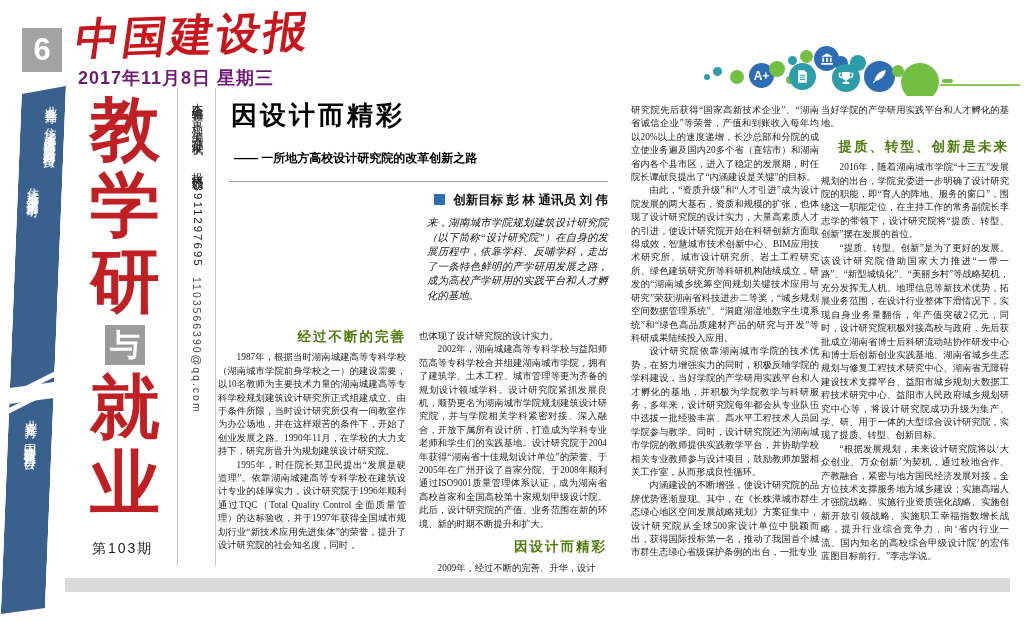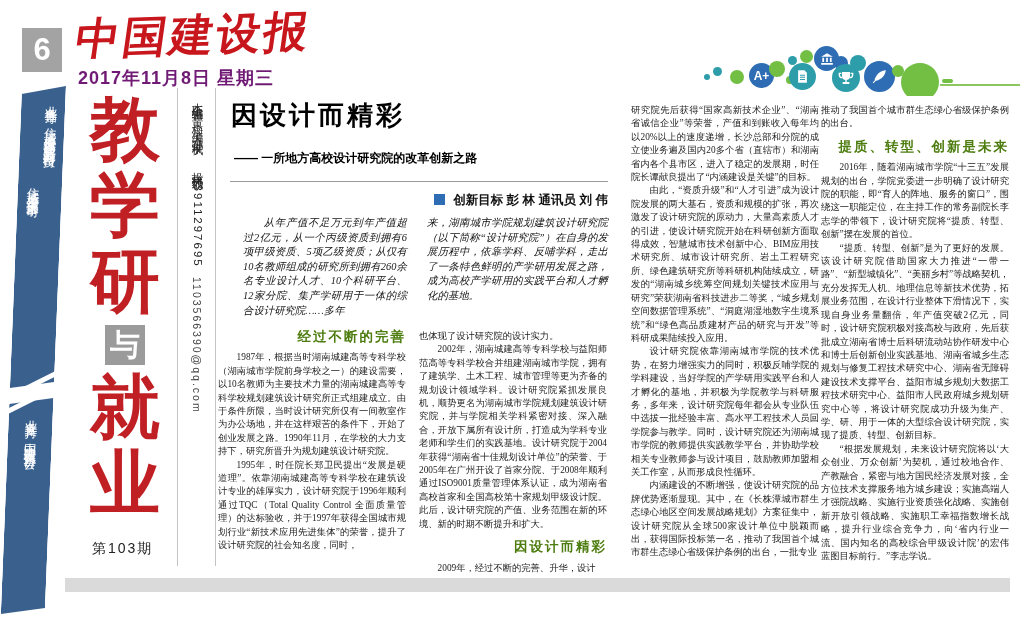--- a/index.html
+++ b/index.html
@@ -163,49 +163,46 @@
     <div class="gline"></div>
   </div>
 
   <div class="headline">因设计而精彩</div>
   <div class="subhead">—— 一所地方高校设计研究院的改革创新之路</div>
   <div class="hrule"></div>
   <div class="byline">
     <span class="bysq"></span><span>创新目标 彭 林  通讯员 刘 伟</span>
   </div>
 
-  <div class="intro i1">
-    <p>从年产值不足万元到年产值超过2亿元，从一个丙级资质到拥有6项甲级资质、5项乙级资质；从仅有10名教师组成的研究所到拥有260余名专业设计人才、10个科研平台、12家分院、集产学研用于一体的综合设计研究院……多年</p>
-  </div>
   <div class="intro i2">
     <p class="noind">来，湖南城市学院规划建筑设计研究院（以下简称“设计研究院”）在自身的发展历程中，依靠学科、反哺学科，走出了一条特色鲜明的产学研用发展之路，成为高校产学研用的实践平台和人才孵化的基地。</p>
   </div>
 
   <div class="col col1">
     <div class="colhead">经过不断的完善</div>
     <p>1987年，根据当时湖南城建高等专科学校（湖南城市学院前身学校之一）的建设需要，以10名教师为主要技术力量的湖南城建高等专科学校规划建筑设计研究所正式组建成立。由于条件所限，当时设计研究所仅有一间教室作为办公场地，并在这样艰苦的条件下，开始了创业发展之路。1990年11月，在学校的大力支持下，研究所晋升为规划建筑设计研究院。</p>
     <p>1995年，时任院长郑卫民提出“发展是硬道理”。依靠湖南城建高等专科学校在建筑设计专业的雄厚实力，设计研究院于1996年顺利通过TQC（Total Quality Control 全面质量管理）的达标验收，并于1997年获得全国城市规划行业“新技术应用先进集体”的荣誉，提升了设计研究院的社会知名度，同时，</p>
   </div>
 
   <div class="col col2">
     <p class="noind">也体现了设计研究院的设计实力。</p>
     <p>2002年，湖南城建高等专科学校与益阳师范高等专科学校合并组建湖南城市学院，拥有了建筑学、土木工程、城市管理等更为齐备的规划设计领域学科。设计研究院紧抓发展良机，顺势更名为湖南城市学院规划建筑设计研究院，并与学院相关学科紧密对接、深入融合，开放下属所有设计所，打造成为学科专业老师和学生们的实践基地。设计研究院于2004年获得“湖南省十佳规划设计单位”的荣誉、于2005年在广州开设了首家分院、于2008年顺利通过ISO9001质量管理体系认证，成为湖南省高校首家和全国高校第十家规划甲级设计院。此后，设计研究院的产值、业务范围在新的环境、新的时期不断提升和扩大。</p>
     <div class="colhead">因设计而精彩</div>
     <p>2009年，经过不断的完善、升华，设计</p>
   </div>
 
   <div class="col col3">
     <p class="noind">研究院先后获得“国家高新技术企业”、“湖南省诚信企业”等荣誉，产值和到账收入每年均以20%以上的速度递增，长沙总部和分院的成立使业务遍及国内20多个省（直辖市）和湖南省内各个县市区，进入了稳定的发展期，时任院长谭献良提出了“内涵建设是关键”的目标。</p>
-    <p>由此，“资质升级”和“人才引进”成为设计院发展的两大基石，资质和规模的扩张，再次激发了设计研究院的原动力，大量高素质人才的引进，使设计研究院开始在科研创新方面取得成效，智慧城市技术创新中心、BIM应用技术研究所、城市设计研究所、岩土工程研究所、绿色建筑研究所等科研机构陆续成立，研发的“湖南城乡统筹空间规划关键技术应用与研究”荣获湖南省科技进步二等奖，“城乡规划空间数据管理系统”、“洞庭湖湿地数字生境系统”和“绿色高品质建材产品的研究与开发”等科研成果陆续投入应用。</p>
+    <p>由此，“资质升级”和“人才引进”成为设计院发展的两大基石，资质和规模的扩张，也体现了设计研究院的设计实力，大量高素质人才的引进，使设计研究院开始在科研创新方面取得成效，智慧城市技术创新中心、BIM应用技术研究所、城市设计研究所、岩土工程研究所、绿色建筑研究所等科研机构陆续成立，研发的“湖南城乡统筹空间规划关键技术应用与研究”荣获湖南省科技进步二等奖，“城乡规划空间数据管理系统”、“洞庭湖湿地数字生境系统”和“绿色高品质建材产品的研究与开发”等科研成果陆续投入应用。</p>
     <p>设计研究院依靠湖南城市学院的技术优势，在努力增强实力的同时，积极反哺学院的学科建设，当好学院的产学研用实践平台和人才孵化的基地，并积极为学院教学与科研服务，多年来，设计研究院每年都会从专业队伍中选拔一批经验丰富、高水平工程技术人员回学院参与教学。同时，设计研究院还为湖南城市学院的教师提供实践教学平台，并协助学校相关专业教师参与设计项目，鼓励教师加盟相关工作室，从而形成良性循环。</p>
     <p>内涵建设的不断增强，使设计研究院的品牌优势逐渐显现。其中，在《长株潭城市群生态绿心地区空间发展战略规划》方案征集中，设计研究院从全球500家设计单位中脱颖而出，获得国际投标第一名，推动了我国首个城市群生态绿心省级保护条例的出台，一批专业</p>
   </div>
 
   <div class="col col4">
-    <p class="noind">推动了我国首个城市群生态绿心省级保护条例的出台。</p>
+    <p class="noind">当好学院的产学研用实践平台和人才孵化的基地。</p>
     <div class="colhead">提质、转型、创新是未来</div>
     <p>2016年，随着湖南城市学院“十三五”发展规划的出台，学院党委进一步明确了设计研究院的职能，即“育人的阵地、服务的窗口”，围绕这一职能定位，在主持工作的常务副院长李志学的带领下，设计研究院将“提质、转型、创新”摆在发展的首位。</p>
     <p>“提质、转型、创新”是为了更好的发展。该设计研究院借助国家大力推进“一带一路”、“新型城镇化”、“美丽乡村”等战略契机，充分发挥无人机、地理信息等新技术优势，拓展业务范围，在设计行业整体下滑情况下，实现自身业务量翻倍，年产值突破2亿元，同时，设计研究院积极对接高校与政府，先后获批成立湖南省博士后科研流动站协作研发中心和博士后创新创业实践基地、湖南省城乡生态规划与修复工程技术研究中心、湖南省无障碍建设技术支撑平台、益阳市城乡规划大数据工程技术研究中心、益阳市人民政府城乡规划研究中心等，将设计研究院成功升级为集产、学、研、用于一体的大型综合设计研究院，实现了提质、转型、创新目标。</p>
     <p>“根据发展规划，未来设计研究院将以‘大众创业、万众创新’为契机，通过校地合作、产教融合，紧密与地方国民经济发展对接，全方位技术支撑服务地方城乡建设；实施高端人才强院战略、实施行业资质强化战略、实施创新开放引领战略、实施职工幸福指数增长战略，提升行业综合竞争力，向‘省内行业一流、国内知名的高校综合甲级设计院’的宏伟蓝图目标前行。”李志学说。</p>
   </div>
 
   <div class="bottombar"></div>
 </div>
 
 </body></html>

